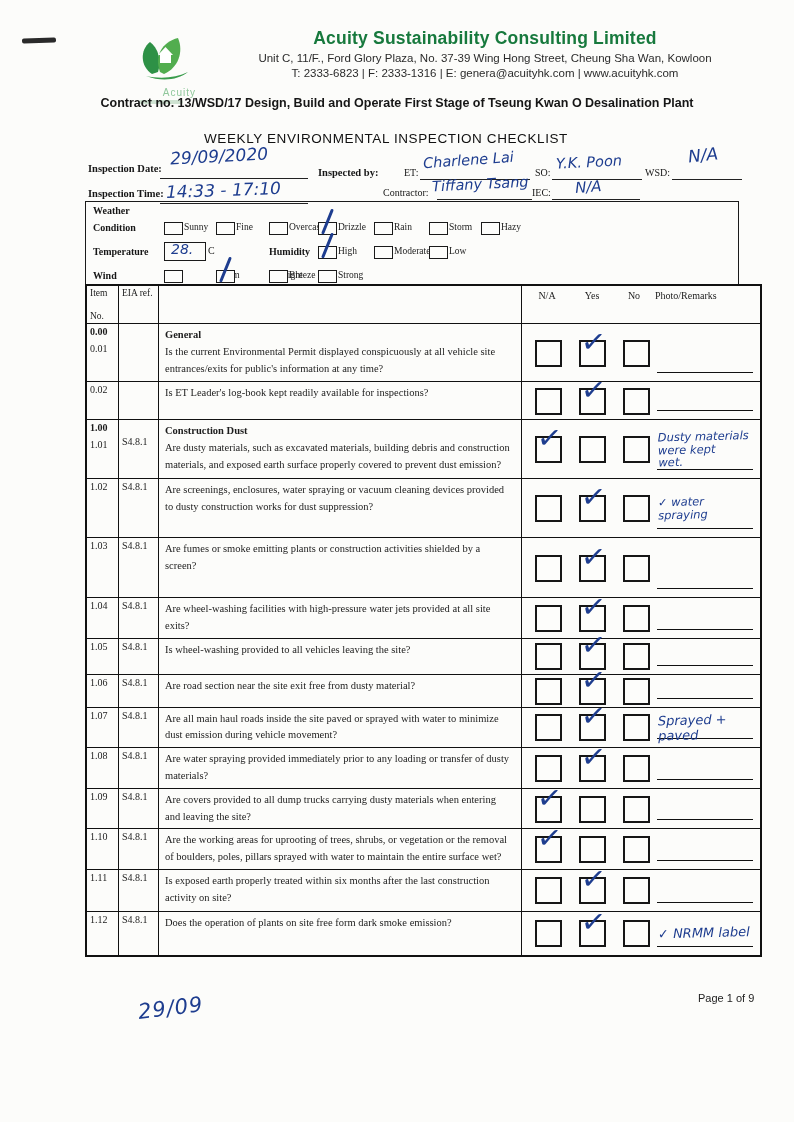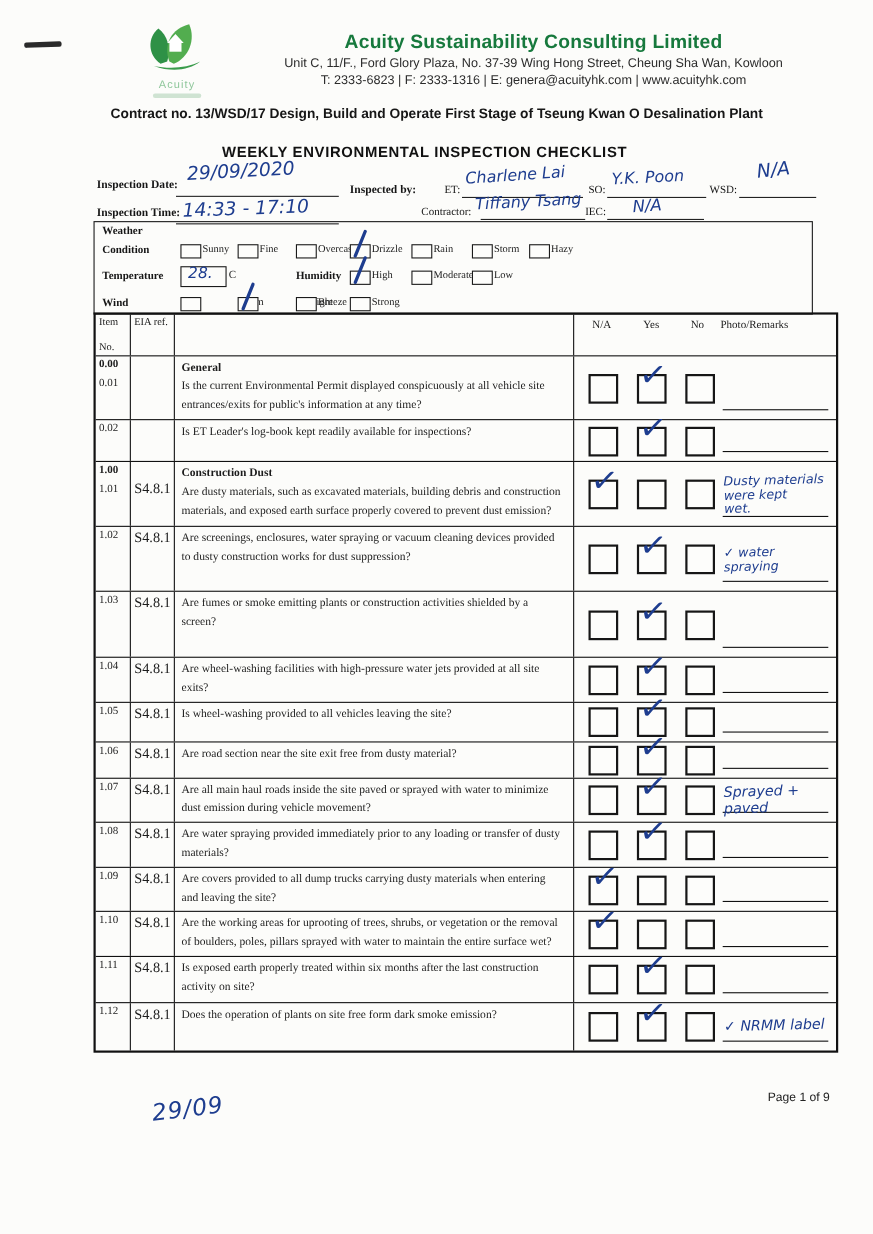--- a/index.html
+++ b/index.html
@@ -2,47 +2,47 @@
 <html><head>
 <meta charset="utf-8">
 <style>
   html,body{margin:0;padding:0;}
   body{background:#e8e8e6;}
   .page{position:relative;width:794px;height:1122px;background:#fcfcfa;margin:0 auto;
         font-family:"Liberation Serif",serif;color:#1c1c1c;overflow:hidden;}
   .abs{position:absolute;}
   
   .artifact{left:22px;top:38px;width:34px;height:5px;background:#2a2a2a;transform:rotate(-2deg);border-radius:2px;}
-  .logo{left:126px;top:20px;width:70px;height:66px;text-align:center;}
+  .logo{left:126px;top:36px;width:70px;height:66px;text-align:right;}
   .logo-name{font-family:"Liberation Sans",sans-serif;font-size:10px;color:#8fc79b;letter-spacing:1px;margin-top:1px;}
   .logo-tag{height:4px;width:44px;margin:2px auto 0;background:#bcd9c0;opacity:.7;border-radius:2px;}
   .company{left:235px;top:28px;width:500px;text-align:center;font-family:"Liberation Sans",sans-serif;}
   .company-name{font-size:17.5px;font-weight:bold;color:#17793d;letter-spacing:.2px;}
   .company-line{font-size:11.5px;color:#2b2b2b;margin-top:3px;}
   .contract{left:0;top:96px;width:794px;text-align:center;font-family:"Liberation Sans",sans-serif;
             font-size:12.5px;font-weight:bold;color:#161616;}
   .doc-title{left:0;top:131px;width:772px;text-align:center;font-family:"Liberation Sans",sans-serif;
-             font-size:13.5px;font-weight:bold;letter-spacing:.6px;color:#111;}
+             font-size:13.5px;font-weight:normal;letter-spacing:.6px;color:#111;}
   
   .flabel{font-size:10.5px;font-weight:bold;color:#161616;}
   .fill-line{border-bottom:1.6px solid #222;}
   .hw{font-family:"DejaVu Sans",sans-serif;font-style:italic;color:#1e3d8f;font-weight:500;white-space:pre-line;}
   
   .weather{left:85px;top:201px;width:652px;height:83px;border:1.6px solid #1a1a1a;background:transparent;}
   .wlabel{position:absolute;font-size:10px;font-weight:bold;color:#161616;}
   .wopt-text{position:absolute;font-size:9.5px;color:#1c1c1c;}
   .cb-small{position:absolute;width:17px;height:11px;border:1.7px solid #1a1a1a;background:#fdfdfb;}
   .slash{position:absolute;width:2.6px;height:27px;background:#1e3d8f;transform:rotate(22deg);border-radius:2px;}
   .temp-box{position:absolute;width:40px;height:17px;border:1.8px solid #1a1a1a;}
   
   .table{left:85px;top:284px;width:673px;border:2px solid #111;display:flex;flex-direction:column;background:transparent;}
   .trow{display:flex;border-top:1.8px solid #111;}
   .trow:first-child{border-top:none;}
   .c-item{width:32px;border-right:1.6px solid #111;padding:2px 2px 2px 3px;font-size:10px;box-sizing:border-box;}
-  .c-eia{width:40px;border-right:1.6px solid #111;padding:2px 1px 2px 3px;font-size:13px;box-sizing:border-box;}
+  .c-eia{width:40px;border-right:1.6px solid #111;padding:2px 1px 2px 3px;font-size:10px;box-sizing:border-box;}
   .c-q{width:363px;border-right:1.8px solid #111;padding:3px 8px 3px 6px;font-size:10.5px;line-height:1.6;box-sizing:border-box;}
   .c-ans{width:238px;position:relative;box-sizing:border-box;}
   .q-head{font-weight:bold;}
   .item-top{font-weight:bold;}
   .item-sub{margin-top:6px;}
   .cb-big{position:absolute;width:23px;height:23px;border:2px solid #161616;top:calc(50% - 13px);background:#fdfdfb;}
   .tick{position:absolute;font-family:"DejaVu Sans",sans-serif;font-size:30px;font-weight:bold;color:#1e3d8f;
         top:calc(50% - 26px);transform:rotate(6deg);line-height:1;}
   .r-line{position:absolute;left:135px;width:96px;bottom:8px;border-bottom:1.6px solid #111;}
   .r-text{position:absolute;left:136px;top:0;bottom:0;width:112px;display:flex;align-items:center;

